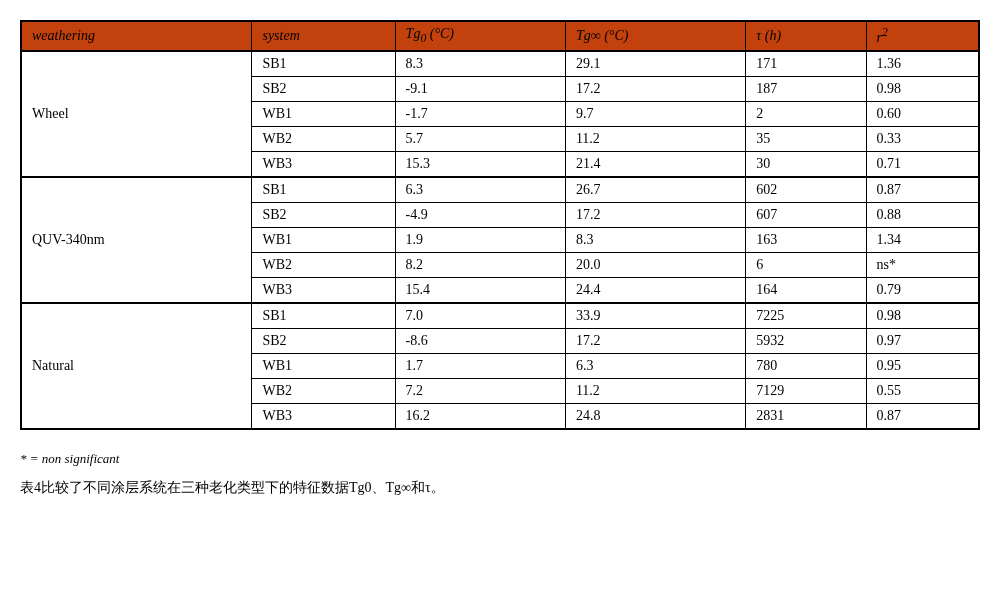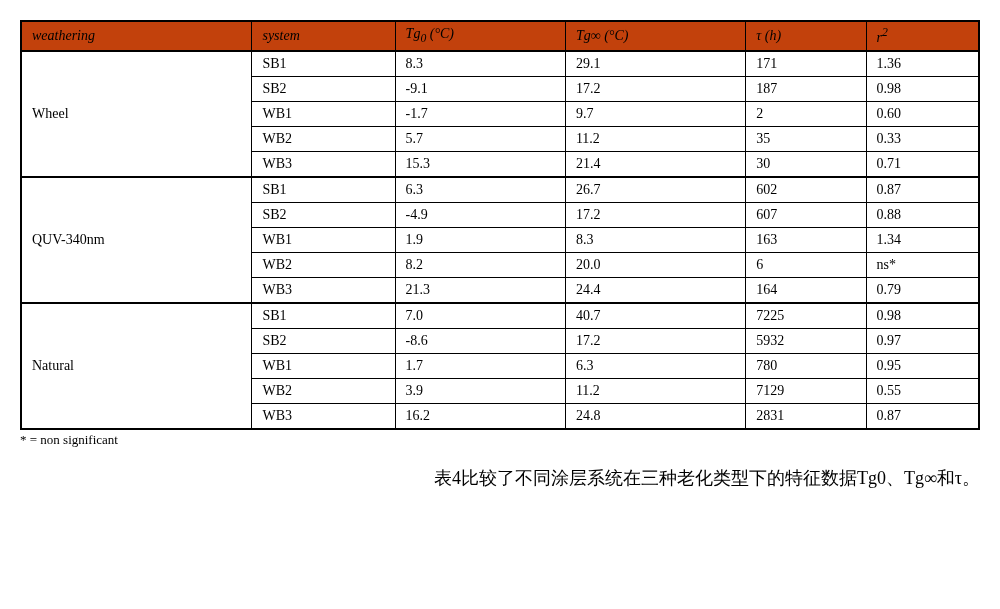--- a/index.html
+++ b/index.html
@@ -29,27 +29,28 @@
     }
     table thead tr {
       border-bottom: 2px solid #000;
     }
     thead th {
       font-weight: normal;
       font-style: italic;
       background: #c2410c;
     }
     .note {
-      margin-top: 2px;
+      margin-top: 21px;
       font-size: 13px;
+      font-style: italic;
     }
     .caption {
-      text-align: right;
-      margin-top: 18px;
-      font-size: 18px;
+      text-align: left;
+      margin-top: 12px;
+      font-size: 14px;
     }
     
     tr.group-separator td {
       border-top: 2px solid #000;
     }
   </style>
 </head>
 <body>
 
 <div class="table-container">
@@ -125,50 +126,50 @@
         </tr>
         <tr>
           <td>WB2</td>
           <td>8.2</td>
           <td>20.0</td>
           <td>6</td>
           <td>ns*</td>
         </tr>
         <tr>
           <td>WB3</td>
-          <td>21.3</td>
+          <td>15.4</td>
           <td>24.4</td>
           <td>164</td>
           <td>0.79</td>
         </tr>
         <tr class="group-separator">
           <td rowspan="5">Natural</td>
           <td>SB1</td>
           <td>7.0</td>
-          <td>40.7</td>
+          <td>33.9</td>
           <td>7225</td>
           <td>0.98</td>
         </tr>
         <tr>
           <td>SB2</td>
           <td>-8.6</td>
           <td>17.2</td>
           <td>5932</td>
           <td>0.97</td>
         </tr>
         <tr>
           <td>WB1</td>
           <td>1.7</td>
           <td>6.3</td>
           <td>780</td>
           <td>0.95</td>
         </tr>
         <tr>
           <td>WB2</td>
-          <td>3.9</td>
+          <td>7.2</td>
           <td>11.2</td>
           <td>7129</td>
           <td>0.55</td>
         </tr>
         <tr>
           <td>WB3</td>
           <td>16.2</td>
           <td>24.8</td>
           <td>2831</td>
           <td>0.87</td>

